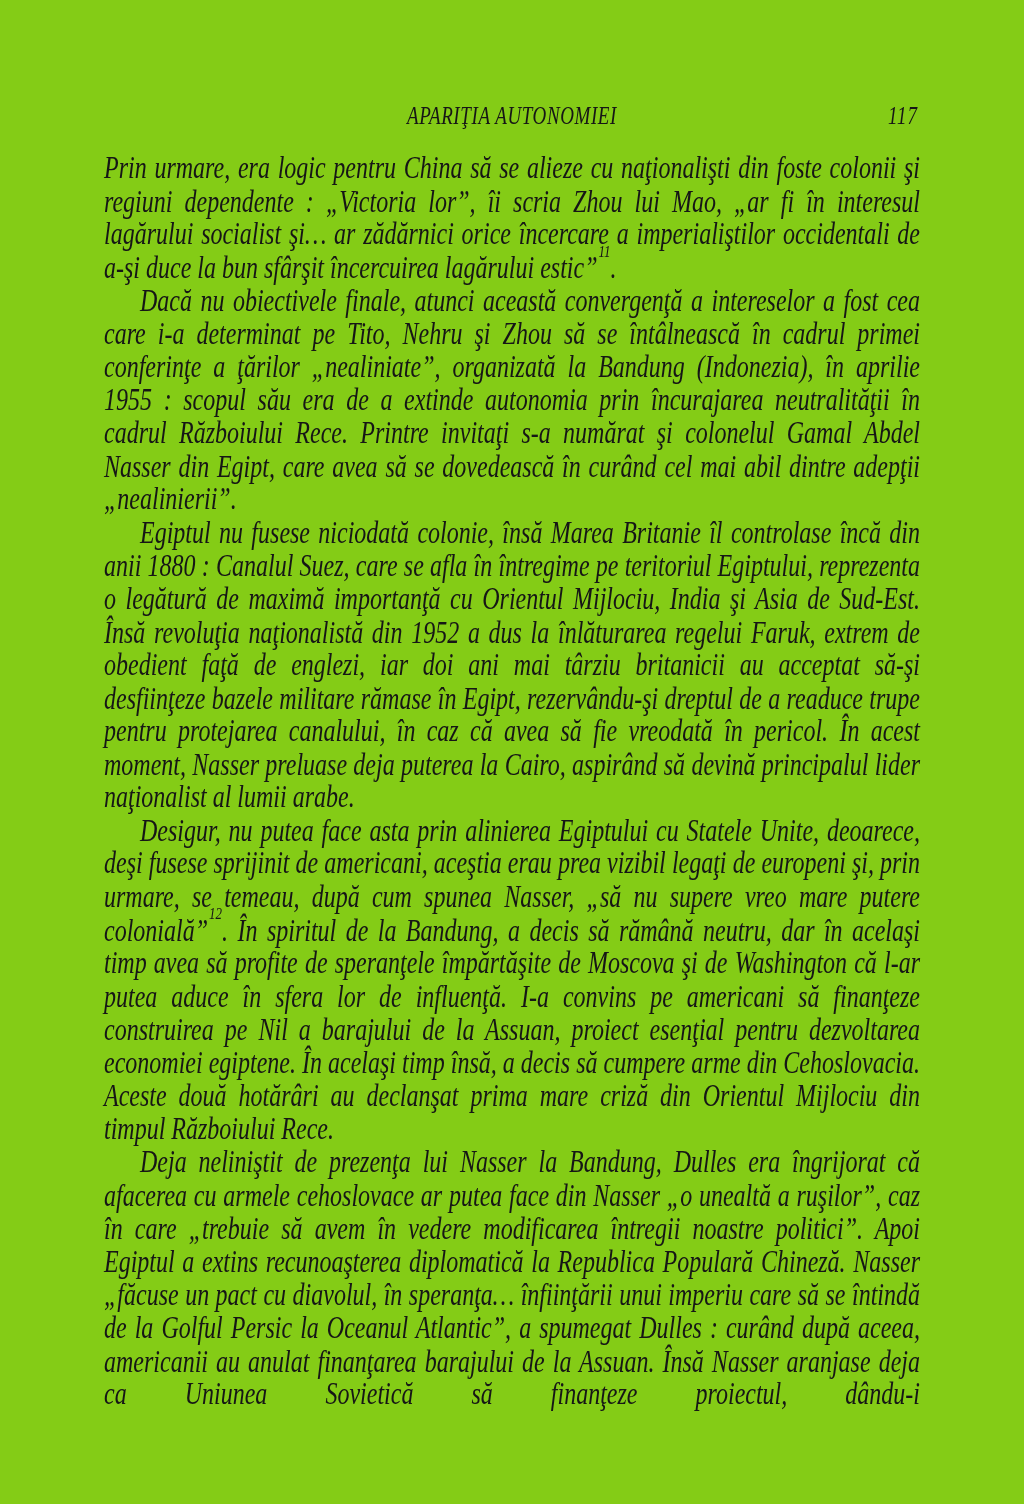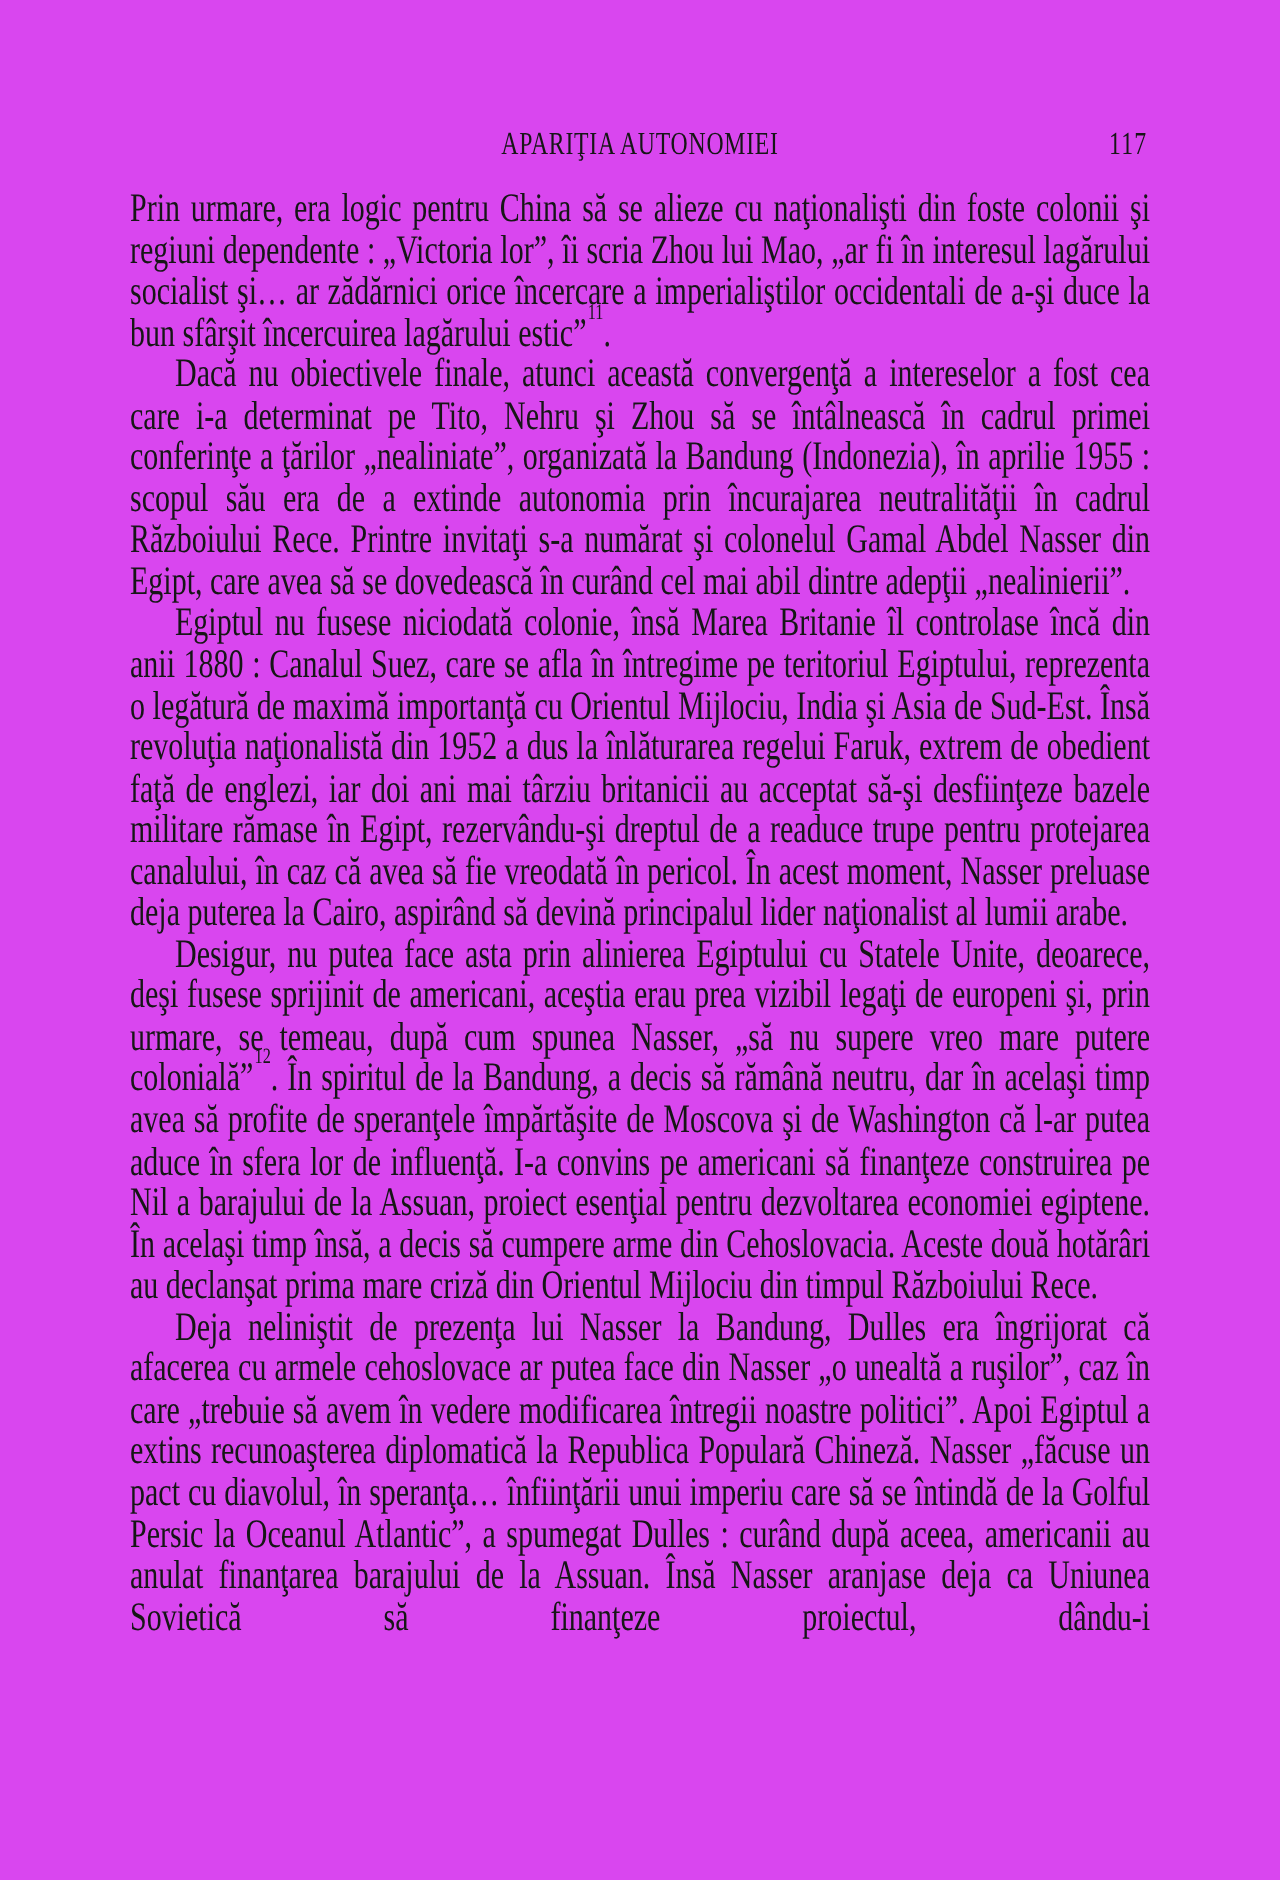--- a/index.html
+++ b/index.html
@@ -4,23 +4,24 @@
 <style>
   html, body {
     margin: 0;
     padding: 0;
     background: #ffffff;
   }
   .page {
     position: relative;
     width: 1024px;
     height: 1504px;
-    background: #d946ef;
+    background: #84cc16;
     overflow: hidden;
     color: #161616;
+    font-style: italic;
   }
   
   .scaled {
     position: absolute;
     left: 0;
     top: 0;
     width: 1024px;
     transform: scaleY(1.35);
     transform-origin: 0 0;
     font-family: "Liberation Serif", "DejaVu Serif", serif;

